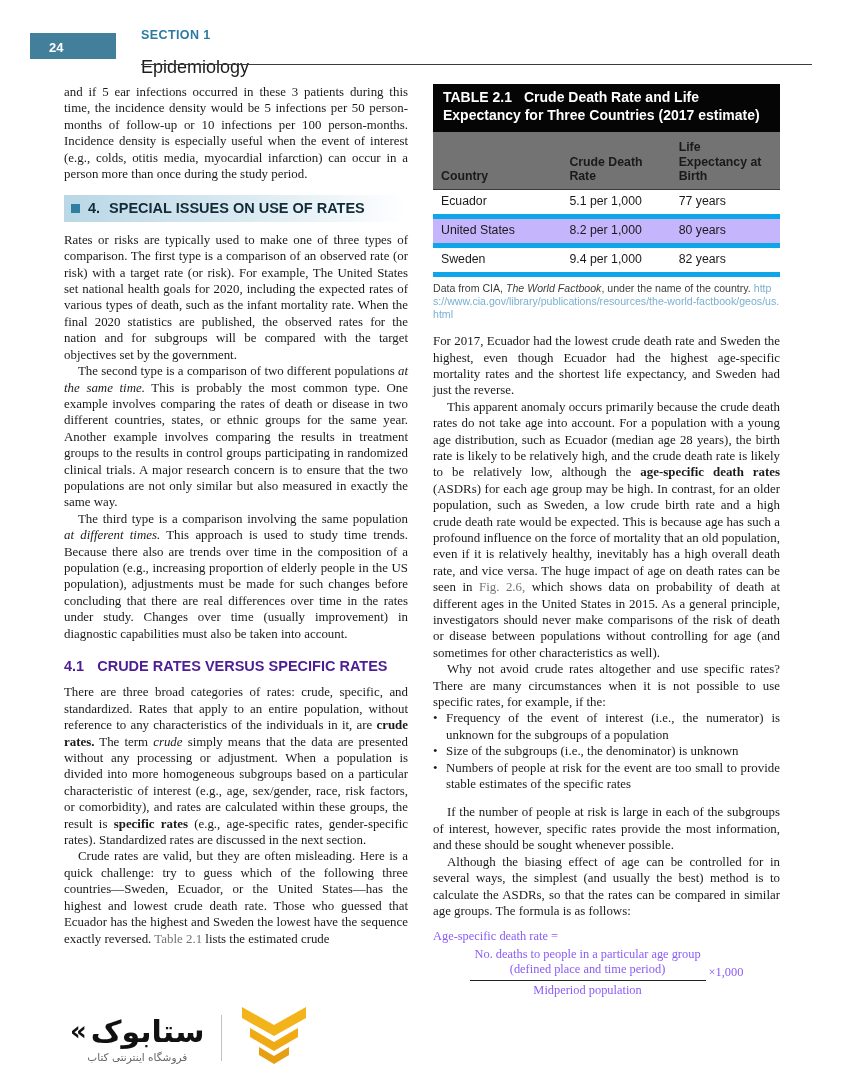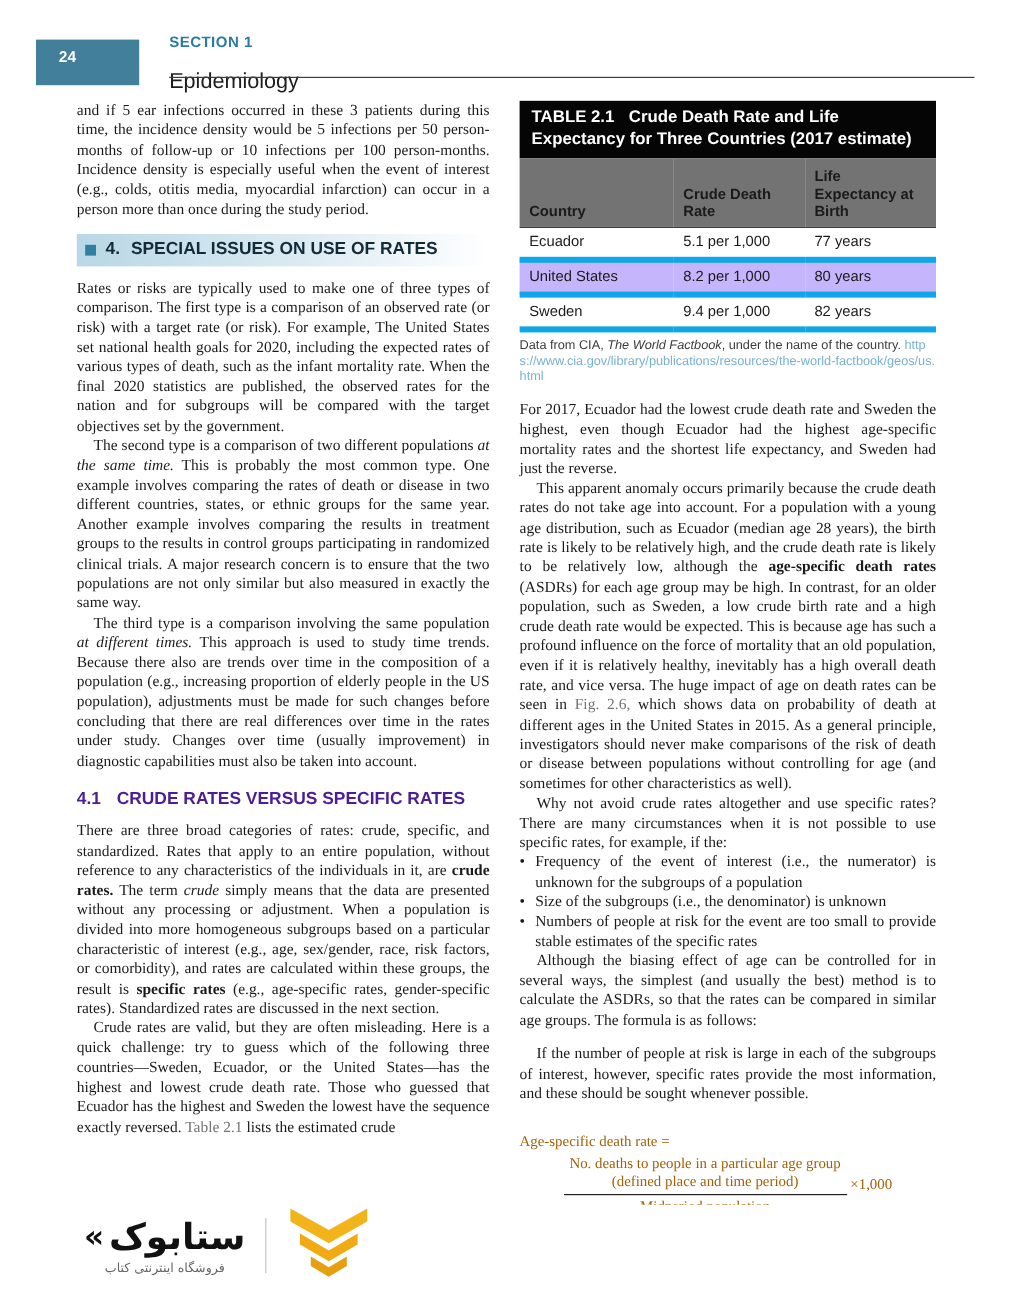--- a/index.html
+++ b/index.html
@@ -4,21 +4,21 @@
 <style>
   * { margin:0; padding:0; box-sizing:border-box; }
   html,body { background:#ffffff; }
   .page {
     position:relative; width:844px; height:1080px; background:#fff;
     font-family:"Liberation Serif","DejaVu Serif",serif; color:#1a1a1a;
     overflow:hidden; margin:0 auto;
   }
   
   .pagenum-box {
-    position:absolute; left:30px; top:33px; width:86px; height:38px;
+    position:absolute; left:30px; top:33px; width:86px; height:26px;
     background:#417f9b; color:#fff;
     font-family:"Liberation Sans","DejaVu Sans",sans-serif;
     font-weight:bold; font-size:13px; line-height:30px; padding-left:19px;
   }
   .header-text { position:absolute; left:141px; top:28px; display:flex; align-items:baseline; gap:15px;flex-direction:column; }
   .section-label {
     color:#2a7ba1; font-family:"Liberation Sans","DejaVu Sans",sans-serif;
     font-weight:bold; font-size:12.5px; letter-spacing:.4px;
   }
   .section-title { color:#1c1c1c; font-family:"Liberation Sans","DejaVu Sans",sans-serif; font-size:18px; }
@@ -68,21 +68,21 @@
 
   .rp-first { margin-top:12px !important; }
   .gap-top { margin-top:12px !important; }
 
   
   .bullet { display:flex; }
   .bullet .dot { width:13px; flex:none; }
   .bullet .btext { flex:1; text-align:justify; }
 
   
-  .formula { margin-top:25px; font-size:12.4px; line-height:15.5px; color:#a16207; text-align:left; }
+  .formula { margin-top:10px; font-size:12.4px; line-height:15.5px; color:#8b5cf6; text-align:left; }
   .formula-lhs { margin-bottom:2px; }
   .formula-row { display:flex; align-items:center; justify-content:center; gap:3px; }
   .fraction { text-align:center; }
   .numer { border-bottom:1.1px solid #222; padding:0 5px 2px; }
   .denom { padding-top:2px; }
 
   
   .footer {
     position:absolute; left:0; right:0; bottom:0; height:76px;
     display:flex; align-items:center; justify-content:space-between;
@@ -194,23 +194,23 @@
     </div>
     <div class="bullet">
       <span class="dot">•</span>
       <span class="btext">Size of the subgroups (i.e., the denominator) is unknown</span>
     </div>
     <div class="bullet">
       <span class="dot">•</span>
       <span class="btext">Numbers of people at risk for the event are too small to provide stable estimates of the specific rates</span>
     </div>
 
+    <p class="indent gap-top">If the number of people at risk is large in each of the subgroups of interest, however, specific rates provide the most information, and these should be sought whenever possible.</p>
+
     <p class="indent">Although the biasing effect of age can be controlled for in several ways, the simplest (and usually the best) method is to calculate the ASDRs, so that the rates can be compared in similar age groups. The formula is as follows:</p>
-
-    <p class="indent gap-top">If the number of people at risk is large in each of the subgroups of interest, however, specific rates provide the most information, and these should be sought whenever possible.</p>
 
     <div class="formula">
       <div class="formula-lhs">Age-specific death rate =</div>
       <div class="formula-row">
         <div class="fraction">
           <div class="numer">
             <div>No. deaths to people in a particular age group</div>
             <div>(defined place and time period)</div>
           </div>
           <div class="denom">Midperiod population</div>

